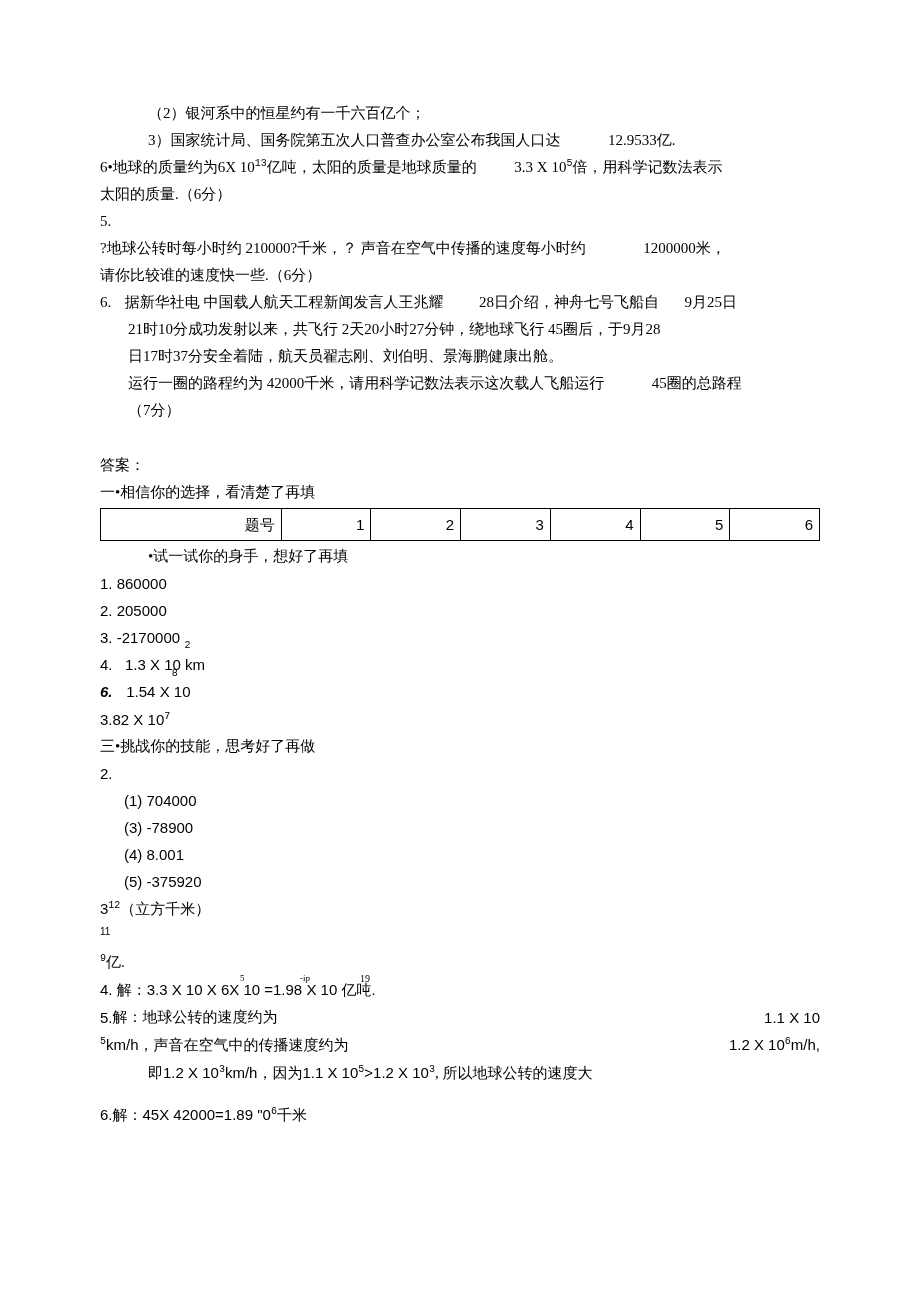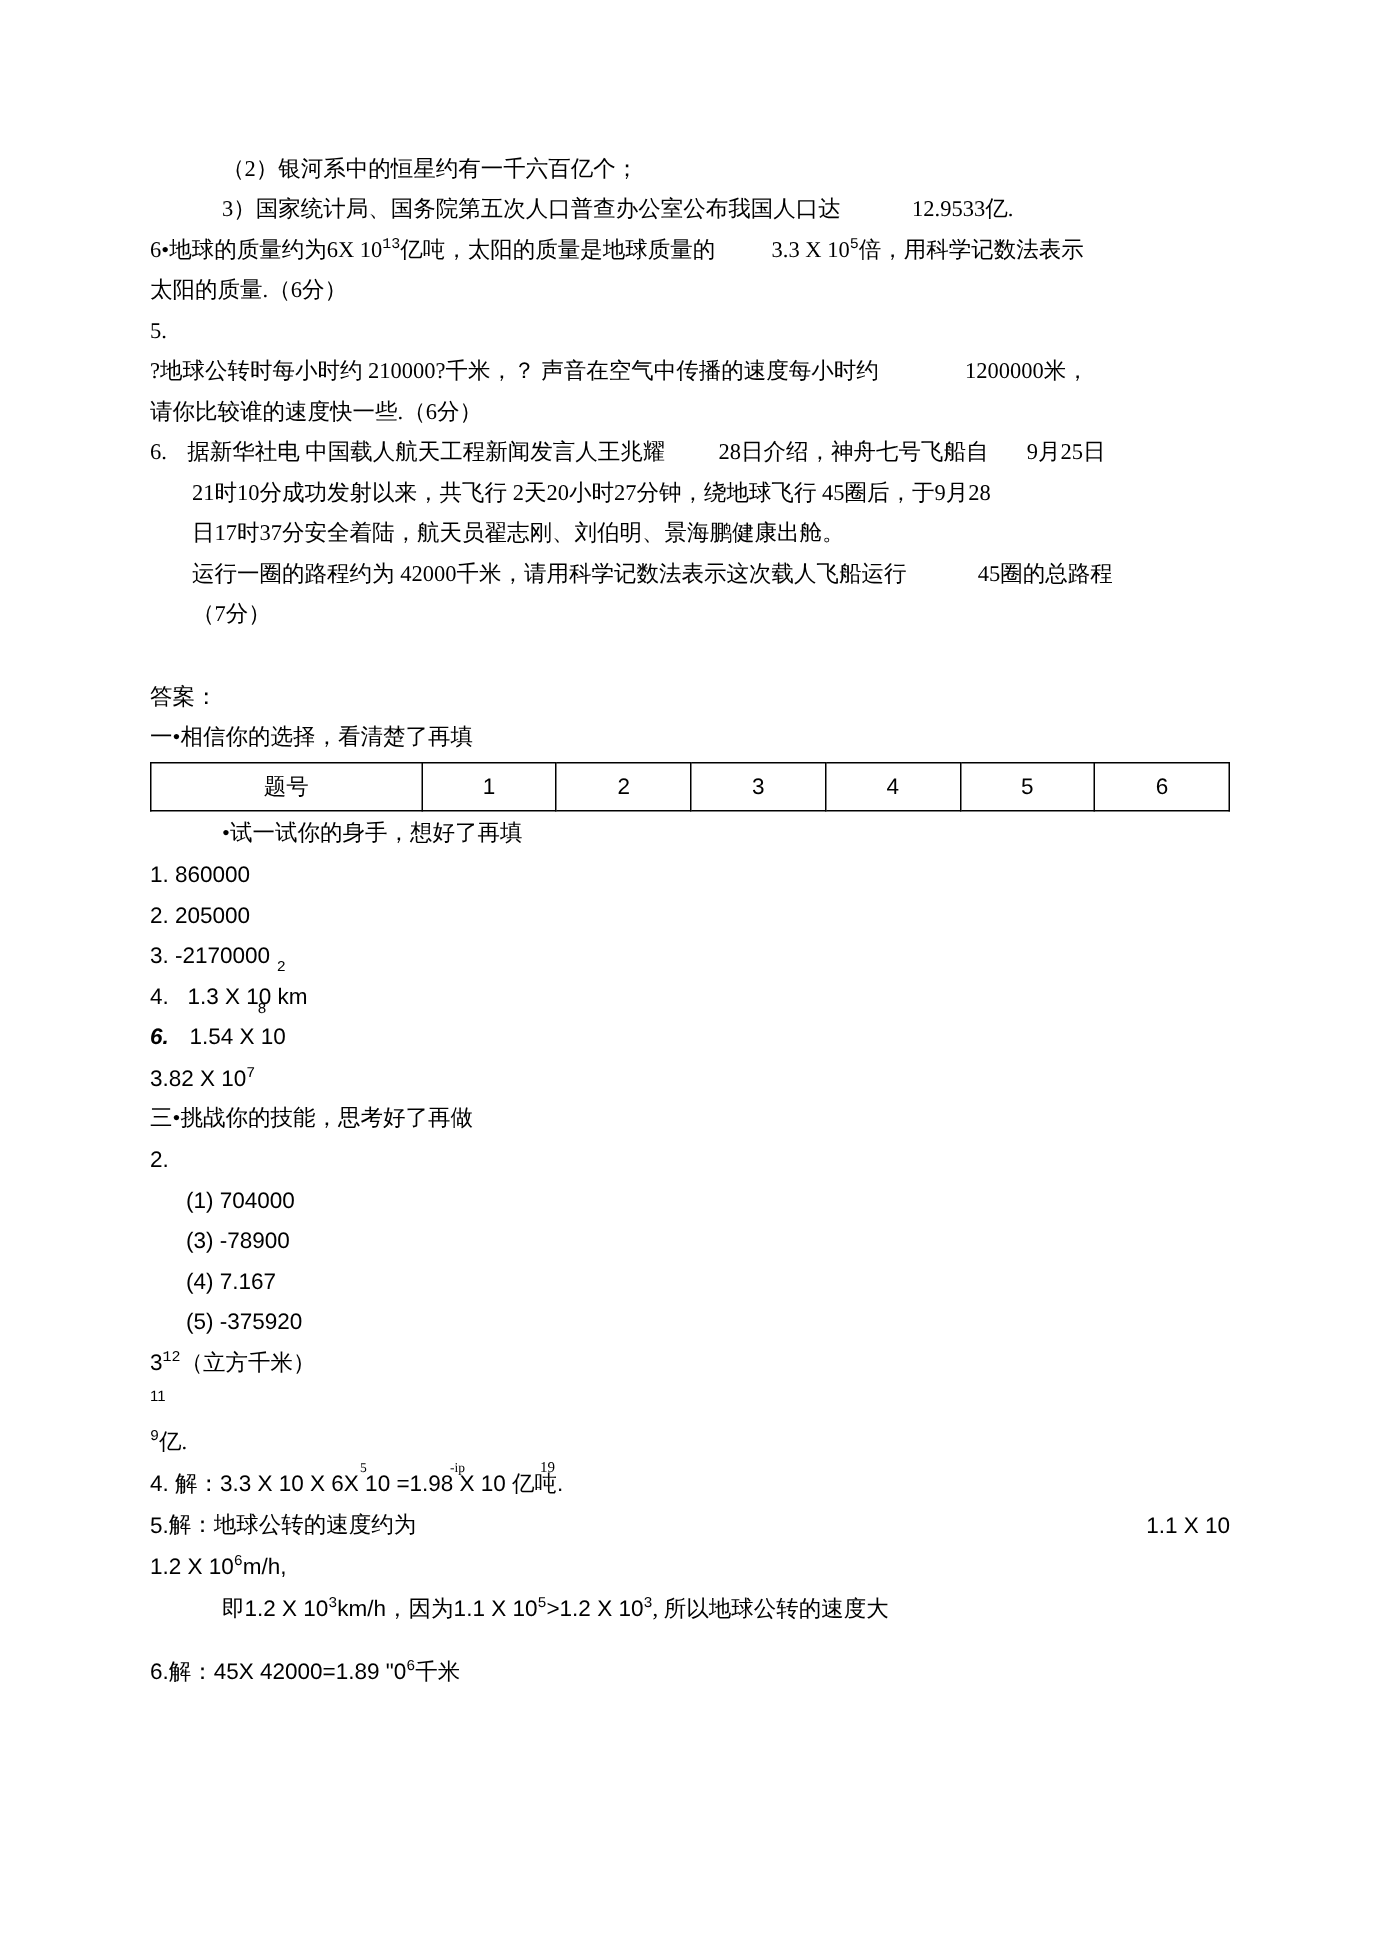--- a/index.html
+++ b/index.html
@@ -16,21 +16,21 @@
     .para { margin: 0; }
     .indent-1 { padding-left: 48px; font-family: Liberation Serif, serif; }
     table {
       border-collapse: collapse;
       width: 100%;
       margin: 2px 0;
     }
     table td {
       border: 1px solid #000;
       padding: 2px 6px;
-      text-align: center;
+      text-align: right;
       font-family: Arial, "SimSun", serif;
     }
     .sans { font-family: Arial, sans-serif; }
     .sup { font-size: 10px; vertical-align: super; line-height: 0; font-family: Liberation Mono, monospace; }
     .q6-inner { padding-left: 28px; }
   </style>
 </head>
 <body>
 
 <div class="para indent-1">（2）银河系中的恒星约有一千六百亿个；</div>
@@ -99,21 +99,21 @@
   <span class="sans">1.54 X</span><span style="position:relative"><span class="sup" style="position:absolute;left:2px;top:-10px">8</span></span><span class="sans"> 10</span>
 </div>
 <div class="para sans">
   <span>3.82 X 10</span><span class="sup">7</span>
 </div>
 
 <div class="para">三•挑战你的技能，思考好了再做</div>
 <div class="para sans">2.</div>
 <div class="para sans" style="padding-left:24px">(1)   704000</div>
 <div class="para sans" style="padding-left:24px">(3)   -78900</div>
-<div class="para sans" style="padding-left:24px">(4)   7.167</div>
+<div class="para sans" style="padding-left:24px">(4)   8.001</div>
 <div class="para sans" style="padding-left:24px">(5)   -375920</div>
 <div class="para">
   <span class="sans">3</span><span class="sup">12</span><span>（立方千米）</span>
 </div>
 <div class="para sans" style="font-size:10px">11</div>
 <div class="para" style="margin-top:8px">
   <span class="sup">9</span><span>亿.</span>
 </div>
 
 <div class="para" style="position:relative">
@@ -123,20 +123,23 @@
   <span class="sans">4.   解：3.3 X 10 X 6X 10 =1.98 X 10 亿吨.</span>
 </div>
 
 <div class="para" style="display:flex;justify-content:space-between">
   <span class="sans">5.</span>
   <span style="flex:1;">解：地球公转的速度约为</span>
   <span class="sans">1.1 X 10</span>
 </div>
 <div class="para" style="display:flex;justify-content:space-between">
   <span>
+    <span class="sup">5</span><span class="sans">km/h，声音在空气中的传播速度约为</span>
+  </span>
+  <span>
     <span class="sans">1.2 X 10</span><span class="sup">6</span><span class="sans">m/h,</span>
   </span>
 </div>
 <div class="para" style="padding-left:48px">
   <span class="sans">即1.2 X 10</span><span class="sup">3</span><span class="sans">km/h，因为1.1 X 10</span><span class="sup">5</span><span class="sans">&gt;1.2 X 10</span><span class="sup">3</span><span>, 所以地球公转的速度大</span>
 </div>
 
 <div class="para" style="margin-top:14px">
   <span class="sans">6.解：45X 42000=1.89 "0</span><span class="sup">6</span><span>千米</span>
 </div>

